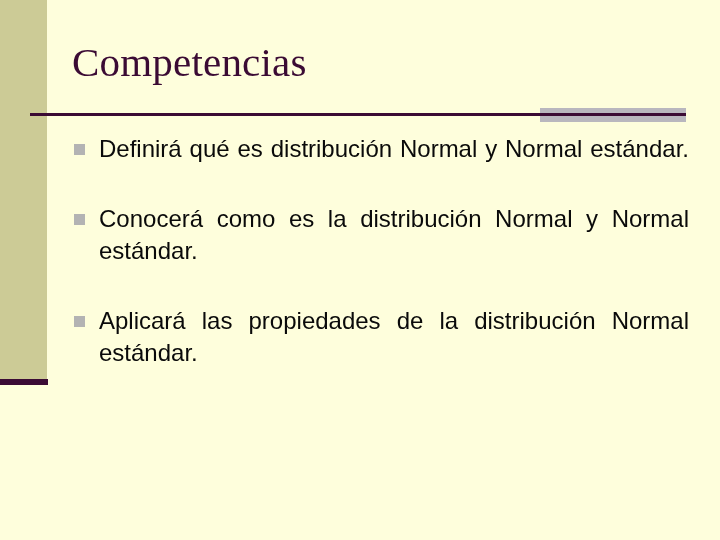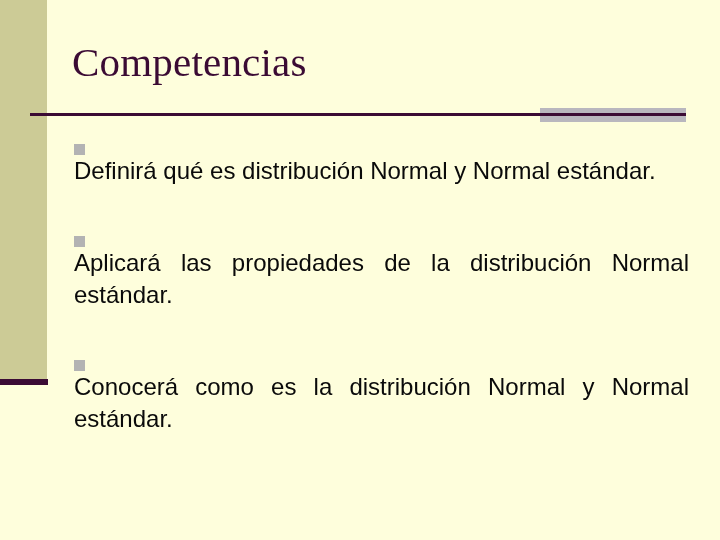--- a/index.html
+++ b/index.html
@@ -72,21 +72,20 @@
   .body {
     position: absolute;
     left: 74px;
     top: 133px;
     width: 615px;
   }
   .bullet-item {
     display: flex;
     align-items: flex-start;
     margin-bottom: 6px;
-    flex-direction: column;
   }
   .bullet-marker {
     flex: 0 0 auto;
     width: 11px;
     height: 11px;
     background: #B3B3B3;
     margin-top: 11px;
     margin-right: 14px;
   }
   .bullet-text {
@@ -119,24 +118,24 @@
 
   <div class="body">
 
     <div class="bullet-item">
       <span class="bullet-marker"></span>
       <span class="bullet-text">Definirá qué es distribución Normal y Normal estándar.</span>
     </div>
 
     <div class="bullet-item">
       <span class="bullet-marker"></span>
-      <span class="bullet-text">Aplicará las propiedades de la distribución Normal estándar.</span>
+      <span class="bullet-text">Conocerá como es la distribución Normal y Normal estándar.</span>
     </div>
 
     <div class="bullet-item">
       <span class="bullet-marker"></span>
-      <span class="bullet-text">Conocerá como es la distribución Normal y Normal estándar.</span>
+      <span class="bullet-text">Aplicará las propiedades de la distribución Normal estándar.</span>
     </div>
 
 
   </div>
 
 </div>
 
 </body></html>

